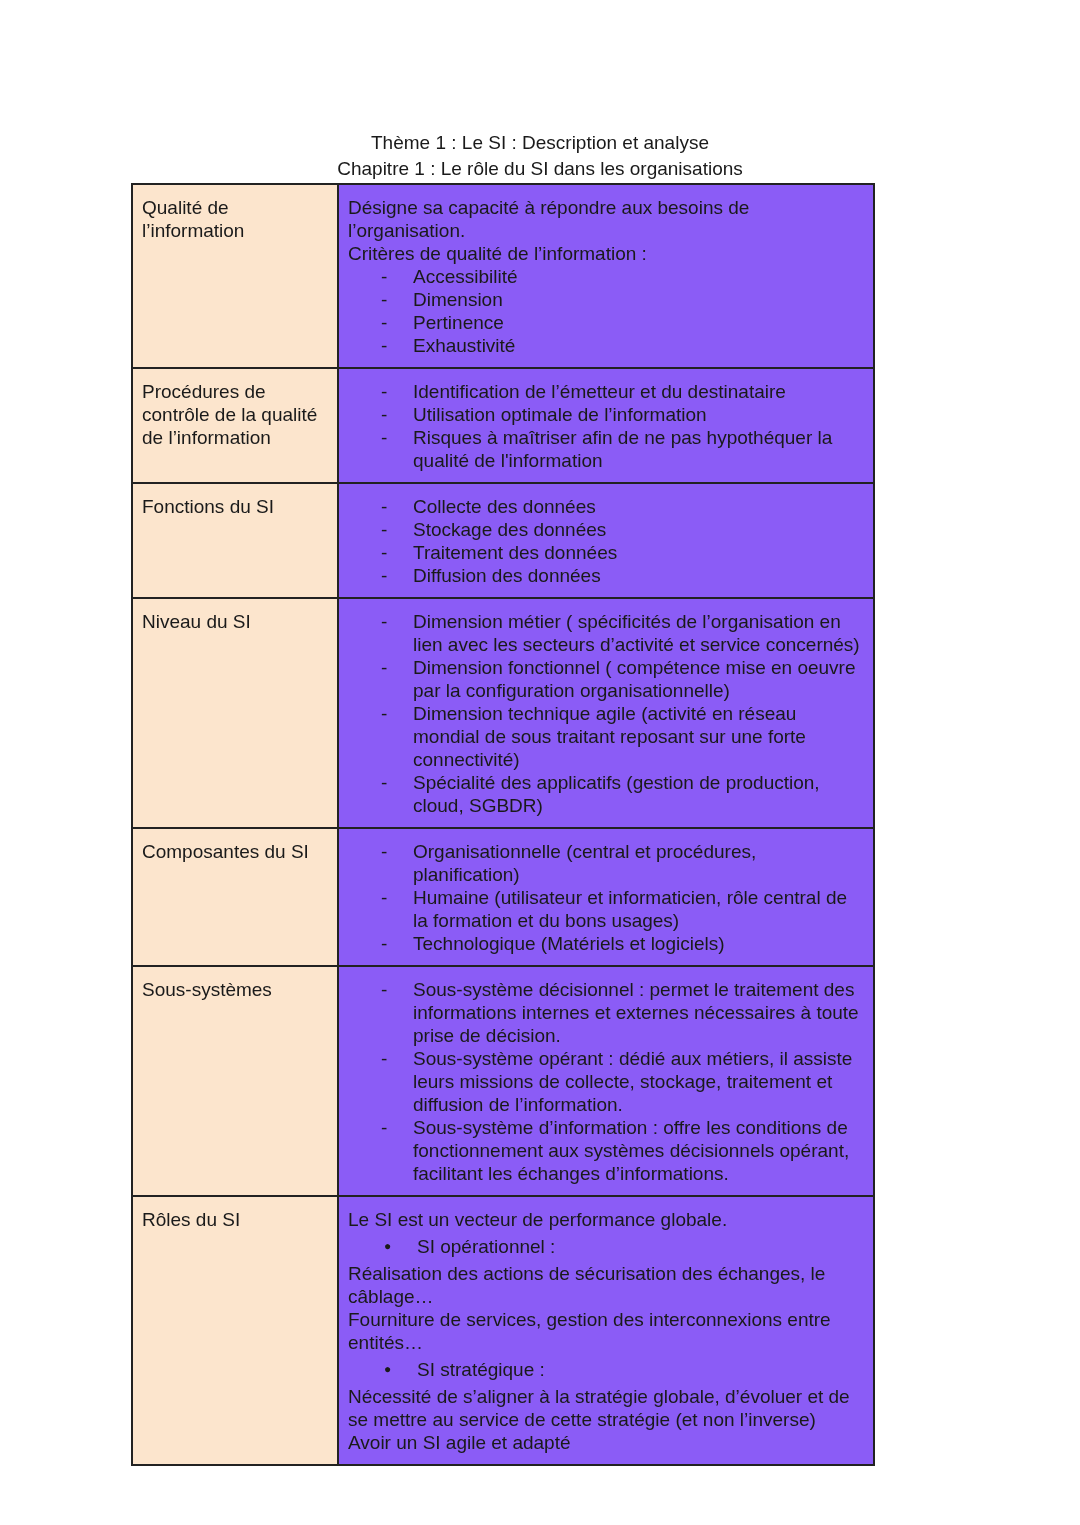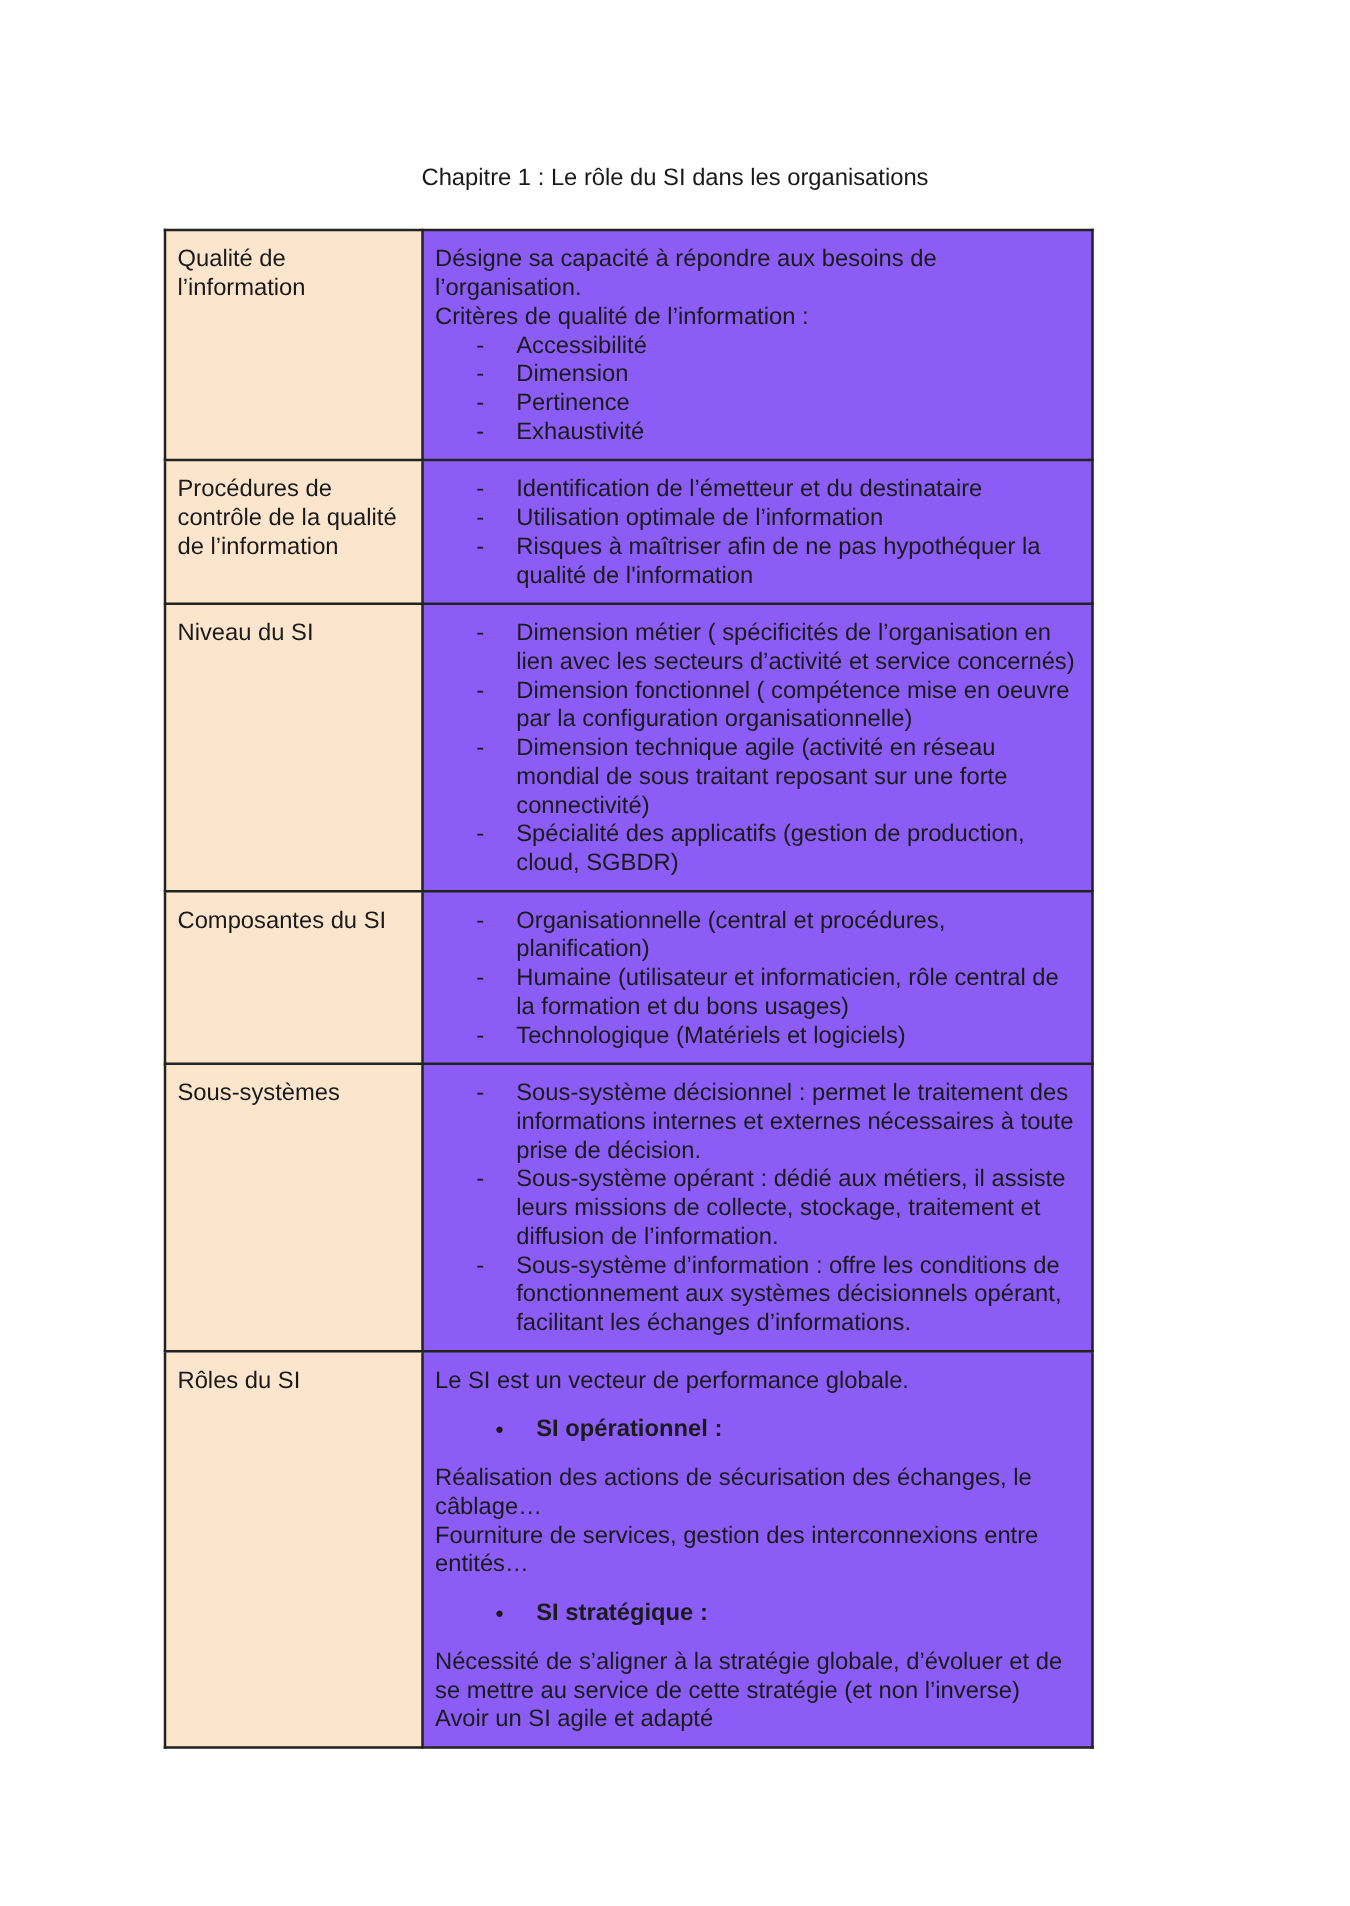--- a/index.html
+++ b/index.html
@@ -6,29 +6,30 @@
     body { width: 1080px; height: 1525px; position: relative; font-family: "Liberation Sans", sans-serif; color: #1a1a1a; }
     .titles { position: absolute; top: 130px; left: 0; width: 1080px; text-align: center; font-size: 19px; line-height: 26px; }
     .titles div { margin: 0; }
     table.main { position: absolute; left: 131px; top: 183px; width: 744px; border-collapse: collapse; font-size: 19px; line-height: 23px; }
     table.main td { border: 2px solid #222; vertical-align: top; padding: 11px 9px 10px 9px; }
     td.label { background: #fce5cd; width: 186px; }
     td.content { background: #8b5cf6; padding-left: 9px; }
     ul.dash { list-style: none; margin: 0; padding: 0; }
     ul.dash li { position: relative; padding-left: 65px; }
     ul.dash li::before { content: "-"; position: absolute; left: 33px; }
-    ul.dot { list-style: none; margin: 16px; padding: 0; font-weight: bold; }
+    ul.dot { list-style: none; margin: 4px; padding: 0; }
     ul.dot li { position: relative; padding-left: 65px; }
     ul.dot li::before { content: "\25CF"; position: absolute; left: 32px; font-size: 12px; top: 0px; }
     p { margin: 0; }
   </style>
 </head>
 <body>
 
 <div class="titles">
+  <div>Thème 1 : Le SI : Description et analyse</div>
   <div>Chapitre 1 : Le rôle du SI dans les organisations</div>
 </div>
 
 <table class="main">
   <tbody>
       <tr style="height:158px">
     <td class="label">Qualité de l’information</td>
     <td class="content">
       <p>Désigne sa capacité à répondre aux besoins de l’organisation.</p>
       <p>Critères de qualité de l’information :</p>
@@ -40,20 +41,31 @@
       </ul>
     </td>
   </tr>
   <tr style="height:112px">
     <td class="label">Procédures de contrôle de la qualité de l’information</td>
     <td class="content">
       <ul class="dash">
         <li>Identification de l’émetteur et du destinataire</li>
         <li>Utilisation optimale de l’information</li>
         <li>Risques à maîtriser afin de ne pas hypothéquer la qualité de l'information</li>
+      </ul>
+    </td>
+  </tr>
+  <tr style="height:111px">
+    <td class="label">Fonctions du SI</td>
+    <td class="content">
+      <ul class="dash">
+        <li>Collecte des données</li>
+        <li>Stockage des données</li>
+        <li>Traitement des données</li>
+        <li>Diffusion des données</li>
       </ul>
     </td>
   </tr>
   <tr style="height:204px">
     <td class="label">Niveau du SI</td>
     <td class="content">
       <ul class="dash">
         <li>Dimension métier ( spécificités de l’organisation en lien avec les secteurs d’activité et service concernés)</li>
         <li>Dimension fonctionnel ( compétence mise en oeuvre par la configuration organisationnelle)</li>
         <li>Dimension technique agile (activité en réseau mondial de sous traitant reposant sur une forte connectivité)</li>

